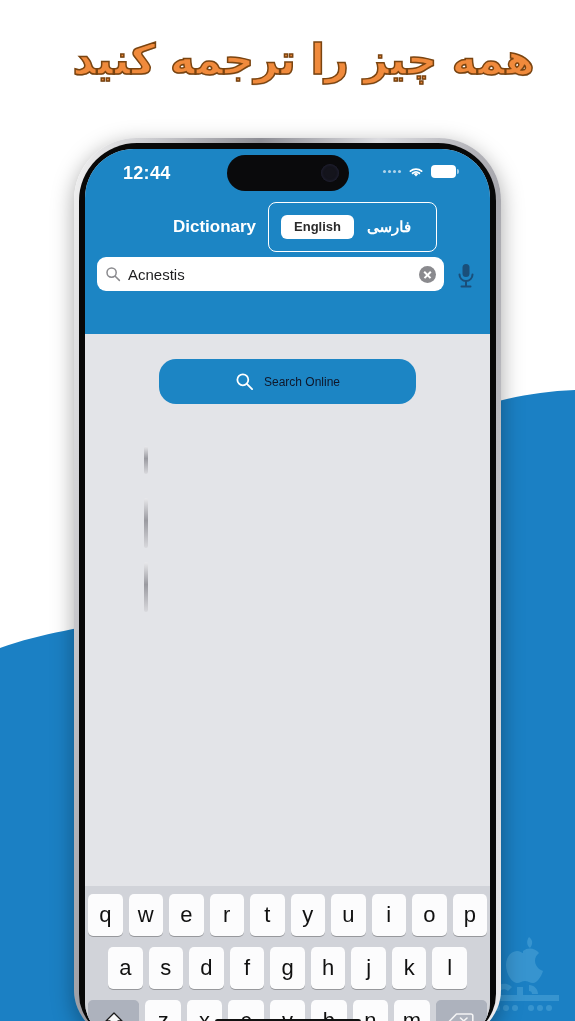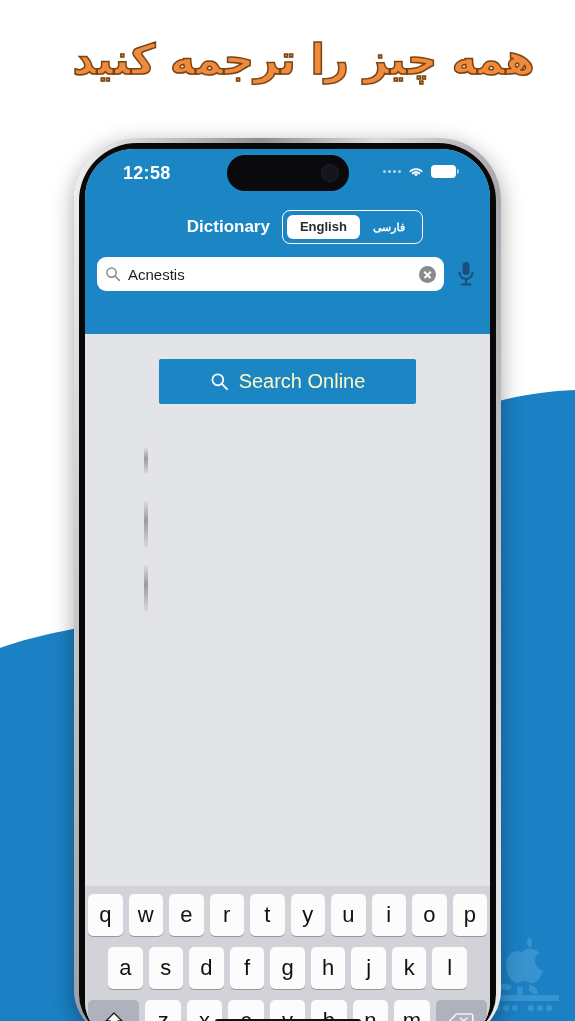--- a/index.html
+++ b/index.html
@@ -171,42 +171,42 @@
   .app-title {
     color: #fff;
     font-size: 17px;
     font-weight: bold;
     padding-left: 35px;
   }
   .segmented {
     display: flex;
     border: 1px solid #ffffff;
     border-radius: 8px;
-    padding: 4px;
+    padding: 12px;
     overflow: hidden;
     background: transparent;
   }
   .seg {
     padding: 4px 13px;
     font-size: 13px;
     font-weight: bold;
     color: #ffffff;
     border-radius: 6px;
     line-height: 16px;
   }
   .seg.active {
     background: #ffffff;
     color: #2b2b2b;
   }
-  .seg.fa { font-family: Liberation Sans, sans-serif; font-size: 11px; }
+  .seg.fa { font-family: Liberation Sans, sans-serif; font-size: 15px; }
 
   
   .search-row {
     display: flex;
-    align-items: center;
+    align-items: flex-end;
     padding: 6px 12px 12px 12px;
     gap: 10px;
   }
   .search-field {
     flex: 1;
     height: 34px;
     background: #fff;
     border-radius: 9px;
     display: flex;
     align-items: center;
@@ -242,24 +242,24 @@
     padding-top: 25px;
     text-align: center;
   }
   .search-online {
     display: inline-flex;
     align-items: center;
     justify-content: center;
     gap: 10px;
     width: 257px;
     height: 45px;
-    border-radius: 2px;
+    border-radius: 17px;
     background: #1C85C4;
-    color: #fef9c3;
-    font-size: 20px;
+    color: #0f172a;
+    font-size: 12px;
   }
 
   
   .keyboard {
     background: #D1D3D9;
     padding: 8px 3px 0 3px;
     height: 193px;
     box-sizing: border-box;
   }
   .kb-row {
@@ -332,21 +332,21 @@
     <div class="btn-side btn-volup"></div>
     <div class="btn-side btn-voldn"></div>
 
     <div class="phone-bezel"></div>
 
     <div class="phone-screen">
 
       <div class="app-header">
 
         <div class="status-bar">
-          <div class="status-time">12:58</div>
+          <div class="status-time">12:44</div>
           <div class="dynamic-island">
             <div class="island-cam"></div>
           </div>
           <div class="status-right">
             <span class="sig-dots">
                 <i></i>
                 <i></i>
                 <i></i>
                 <i></i>
               </span>

